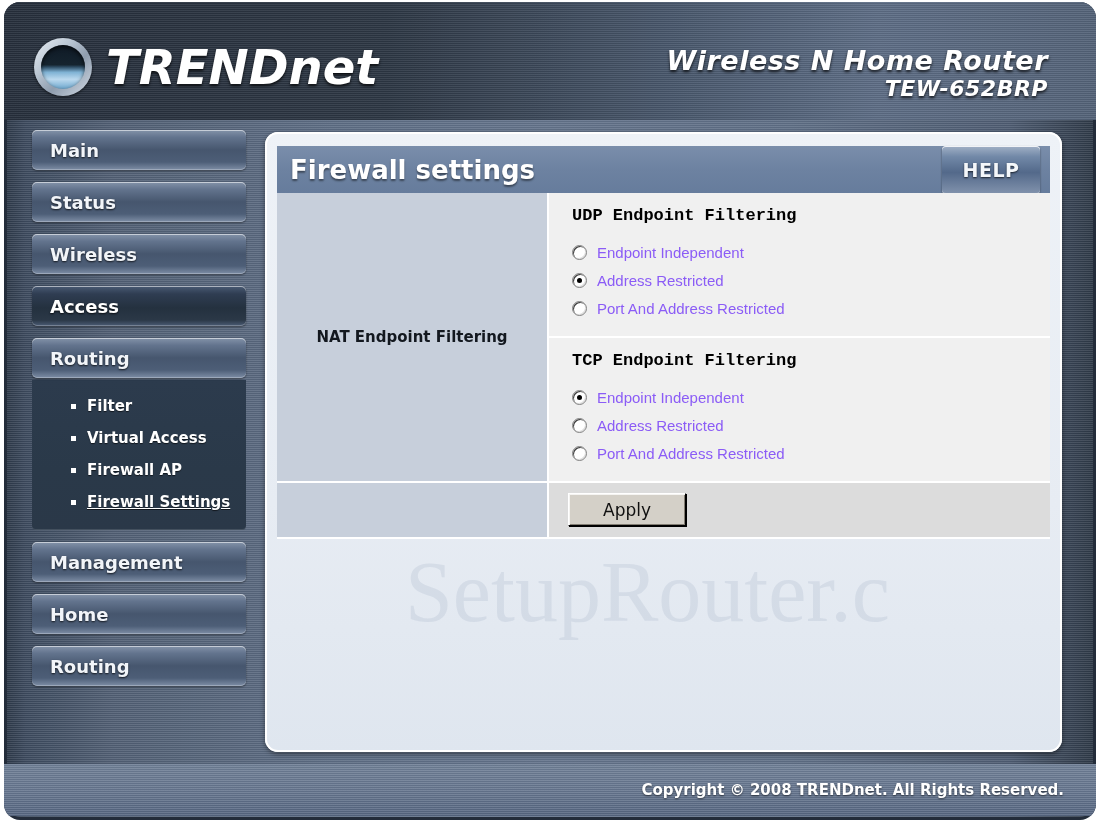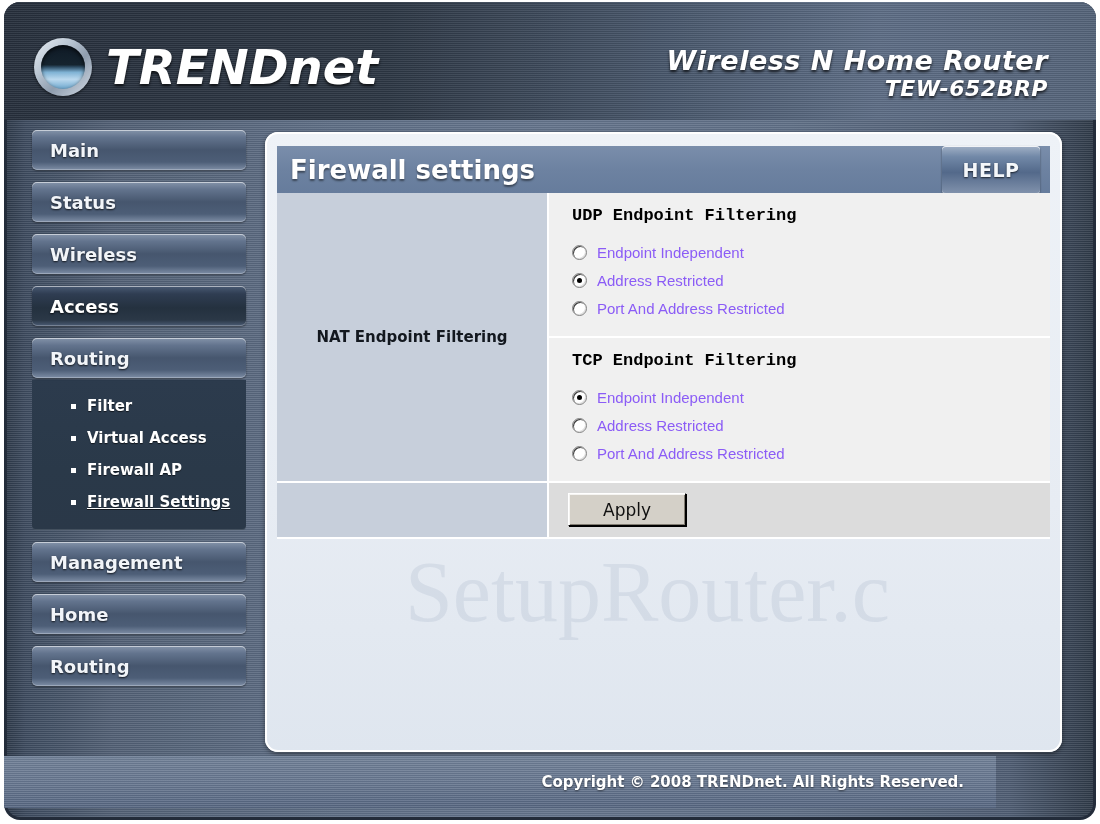--- a/index.html
+++ b/index.html
@@ -358,22 +358,22 @@
     color: rgba(150,165,190,0.20);
     white-space: nowrap;
     pointer-events: none;
     user-select: none;
   }
 
   
   .footer {
     position: absolute;
     left: 0;
-    bottom: 12px;
-    width: 992px;
+    bottom: 4px;
+    width: 1092px;
     height: 52px;
     background:
       repeating-linear-gradient(to bottom,
         rgba(255,255,255,0.12) 0px,
         rgba(255,255,255,0.12) 1px,
         rgba(0,0,0,0.05) 1px,
         rgba(0,0,0,0.05) 2px),
       linear-gradient(to bottom, #6b7b92 0%, #61718a 55%, #54melon 100%);
     background:
       repeating-linear-gradient(to bottom,

